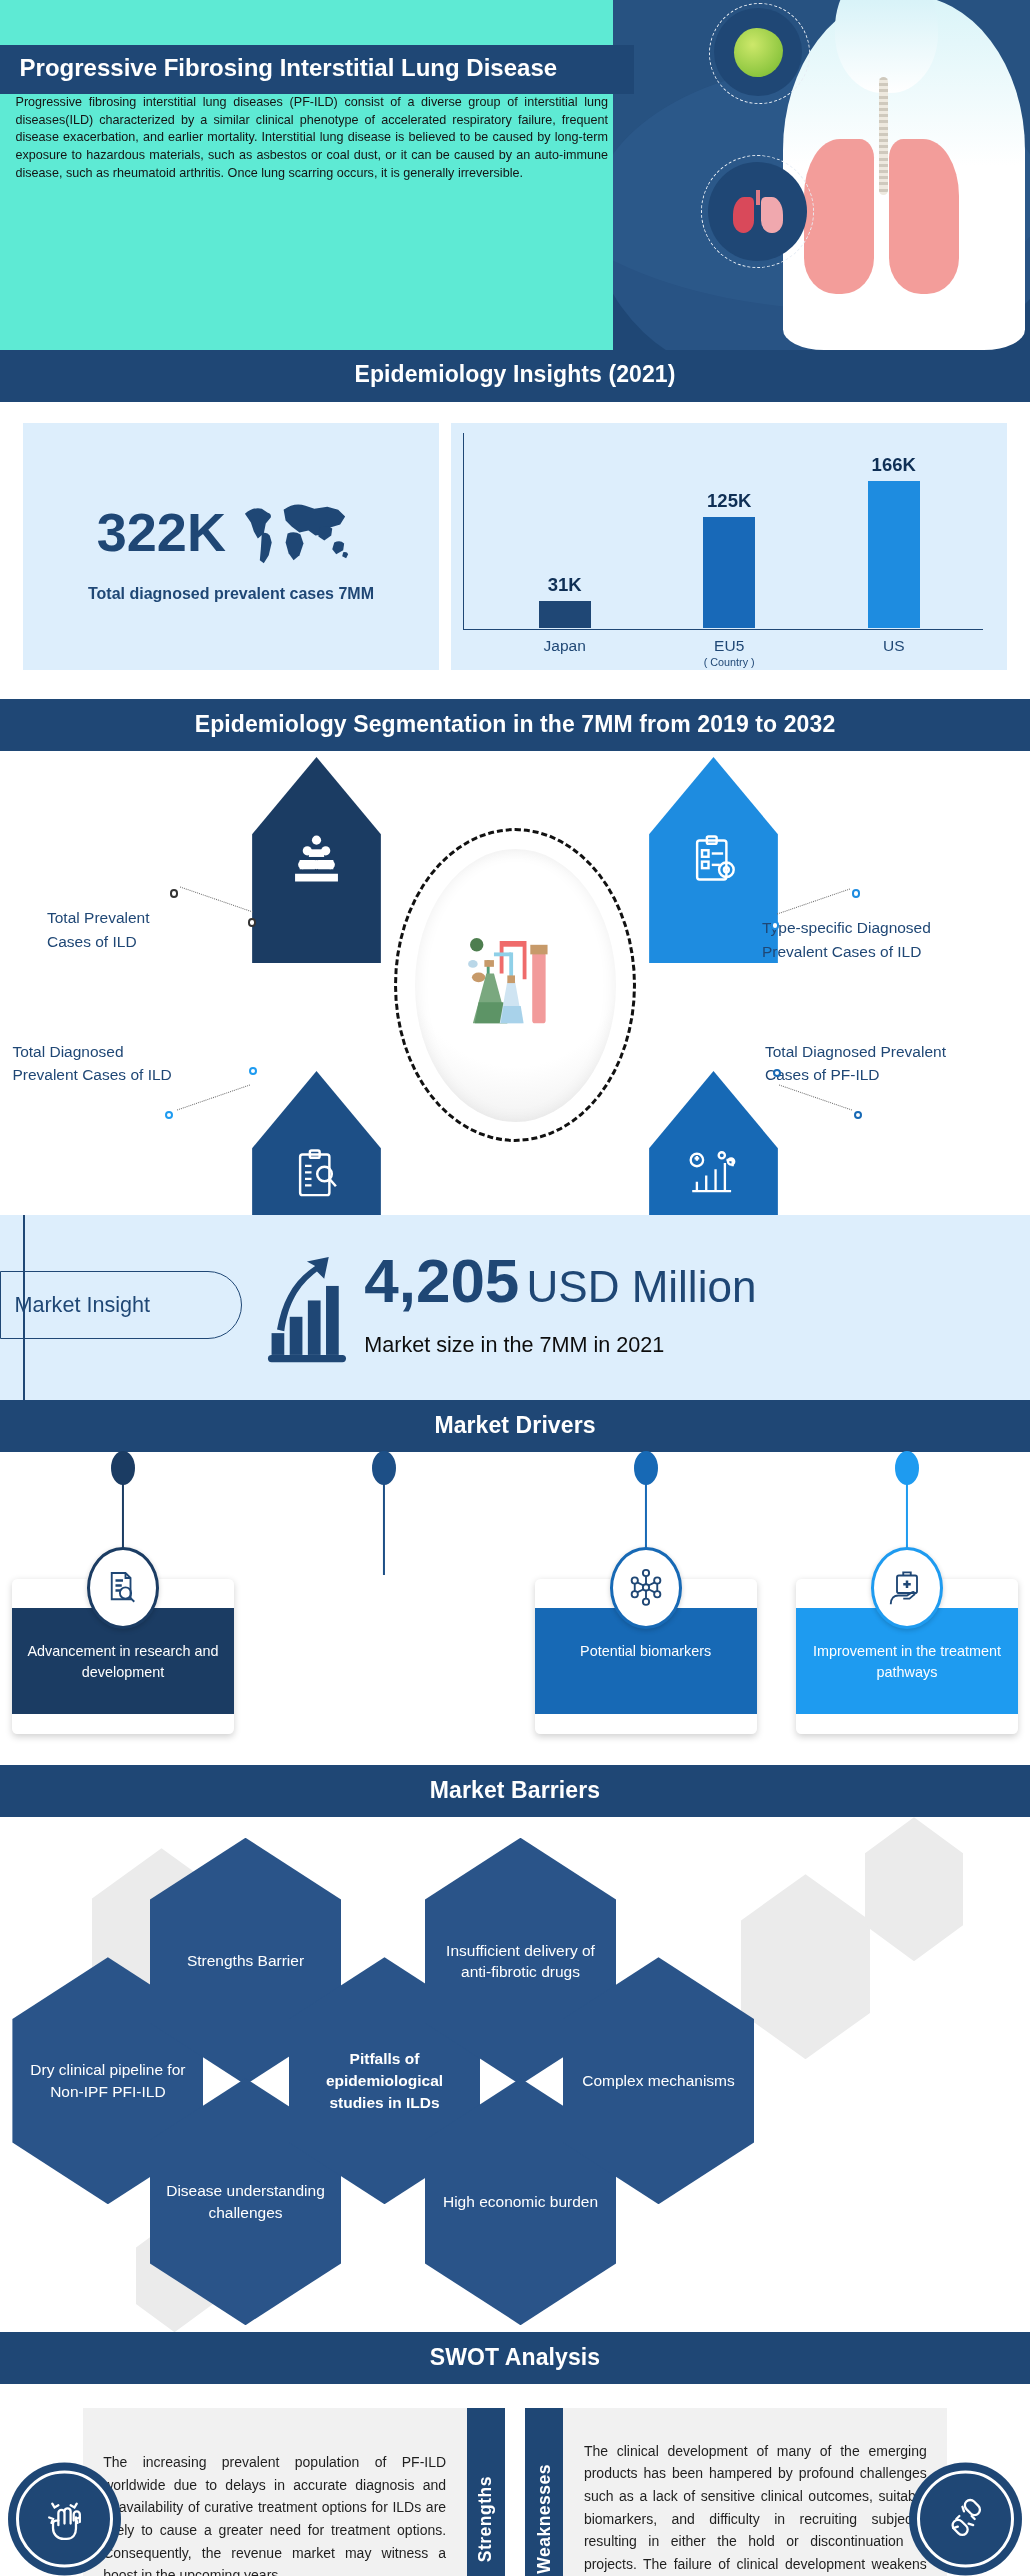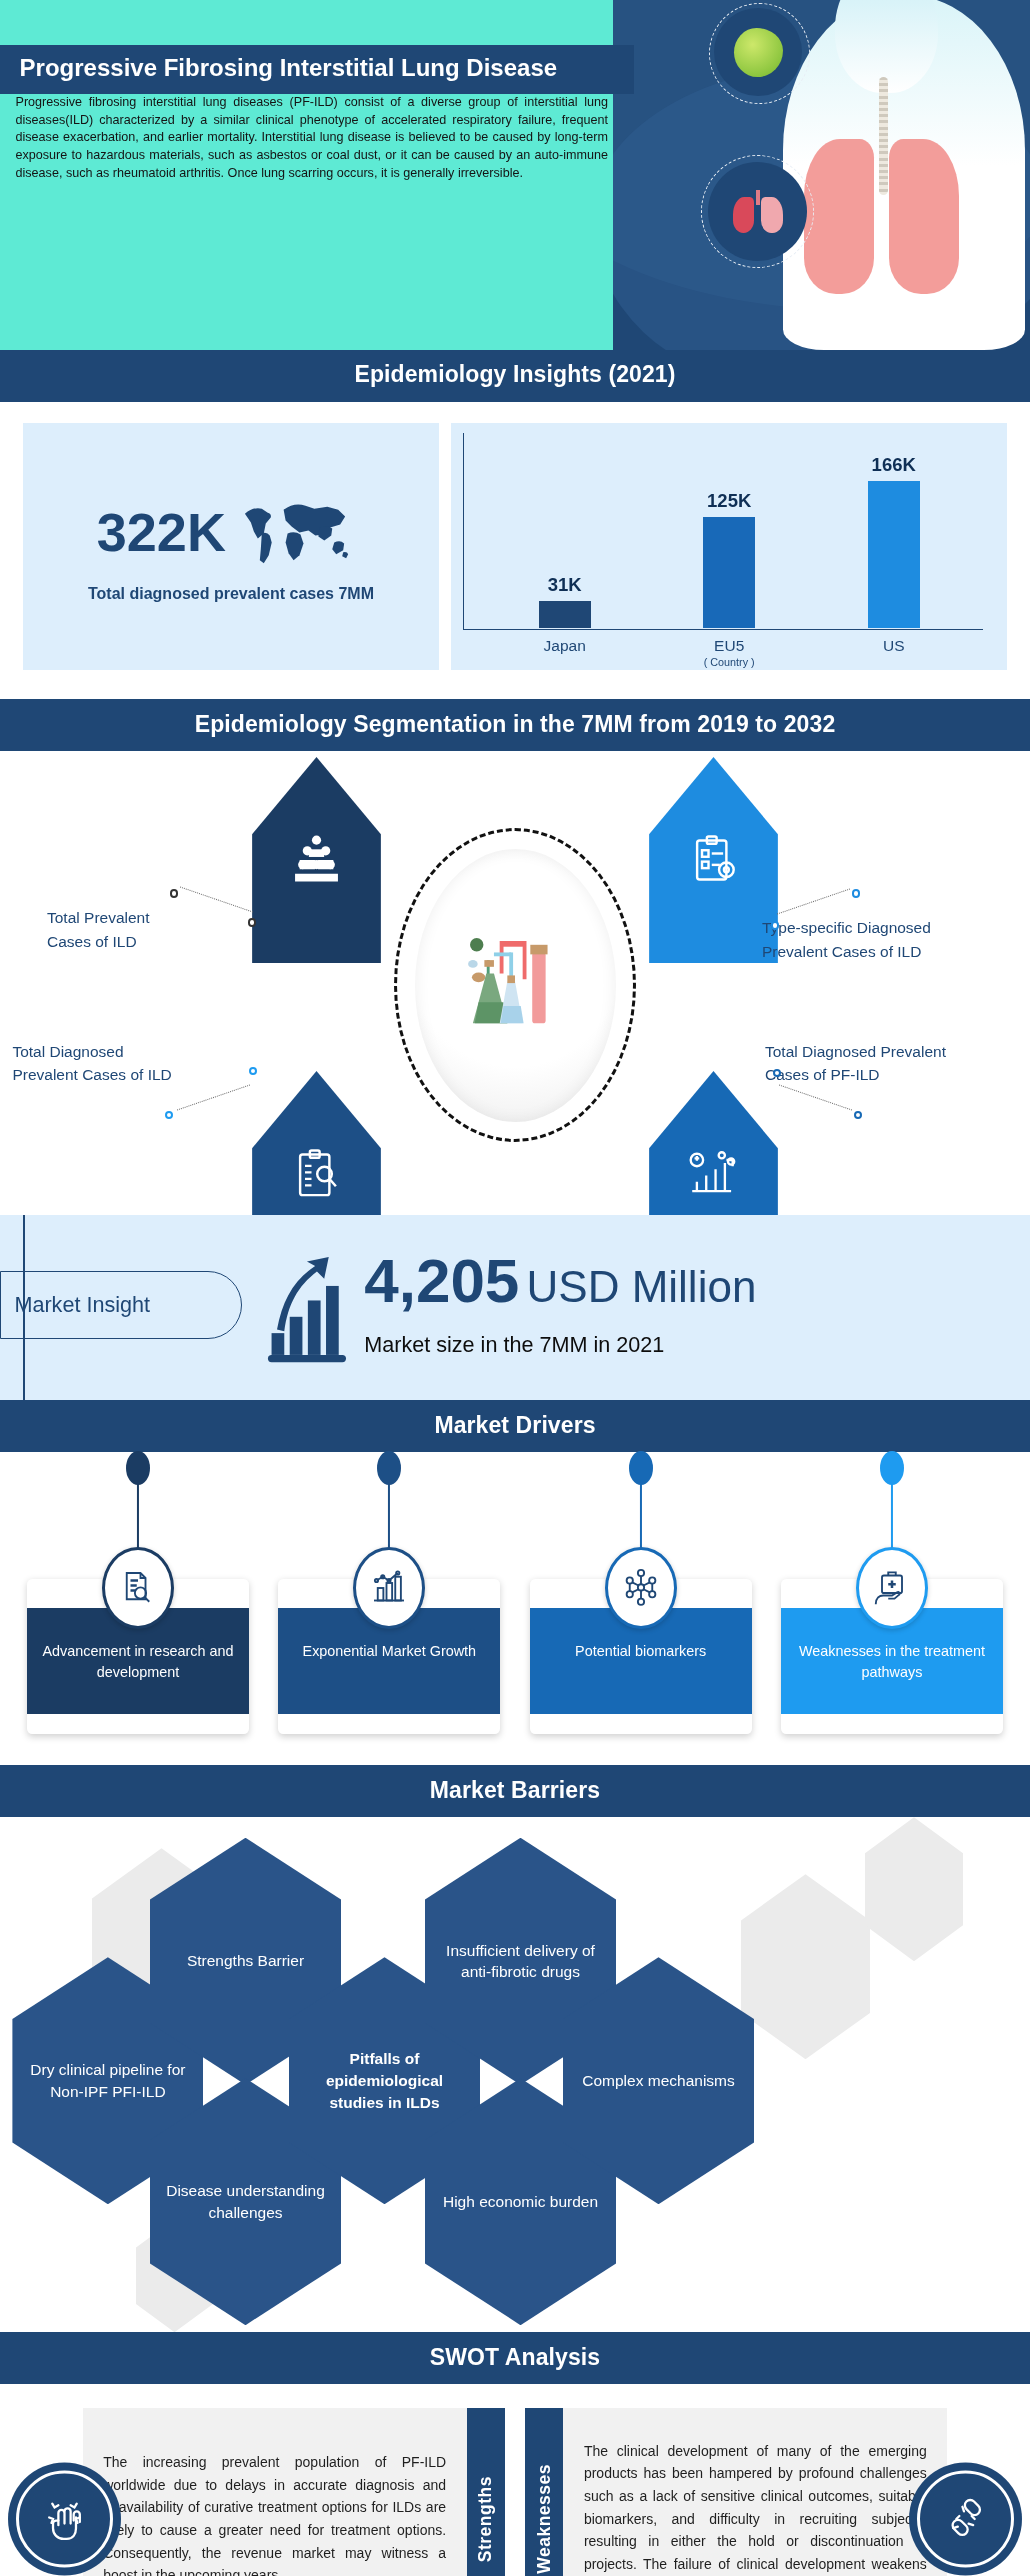--- a/index.html
+++ b/index.html
@@ -148,21 +148,21 @@
     width:242px; height:68px; border:1.5px solid #1f4775;
     border-radius:0 34px 34px 0; display:flex; align-items:center;
     font-size:21.6px; color:#1f4775; padding-left:13.4px;
   }
   .mi-fig { display:flex; align-items:center; gap:6.2px; }
   .mi-num { font-size:62px; font-weight:700; color:#1f4775; line-height:.95; }
   .mi-unit { font-size:44px; color:#1f4775; margin-left:7.2px; }
   .mi-sub { font-size:21.6px; color:#0d0d0d; margin-top:20px; }
 
   
-  .drivers { display:flex; justify-content:space-between; padding:36px 27px 31px; gap:12px; }
+  .drivers { display:flex; justify-content:space-between; padding:36px 12px 31px; gap:12px; }
   .driver { position:relative; width:222px; }
   .pin-stem { position:absolute; left:50%; top:-31px; width:2.1px; height:118px; background:#1f4775; transform:translateX(-50%); }
   .pin-head { position:absolute; left:50%; top:-37px; width:24px; height:34px; border-radius:50%; transform:translateX(-50%); }
   .driver-card {
     margin-top:91px; background:#fff; box-shadow:0 2.1px 7.2px rgba(0,0,0,.18);
     height:155px; border-radius:5.2px; position:relative;
   }
   .driver-fill { position:absolute; left:0; right:0; top:29px; bottom:20.6px; }
   .driver-txt {
     position:absolute; left:0; right:0; top:62px; color:#fff;
@@ -461,39 +461,20 @@
                 <path d="M43 47l7 7"></path>
               </g>
             </svg>
           </div>
           <div class="driver-txt">Advancement in research and development</div>
         </div>
       </div>
       <div class="driver">
         <div class="pin-stem" style="background:#1d4f86"></div>
         <div class="pin-head" style="background:#1d4f86"></div>
-        <div class="driver-card">
-          <div class="driver-fill" style="background:#1d4f86"></div>
-          <div class="driver-circ" style="border-color:#1d4f86">
-            <svg width="40" height="40" viewBox="0 0 64 64">
-              <g fill="none" stroke="#1f4775" stroke-width="3">
-                <path d="M8 52h48"></path>
-                <rect x="14" y="32" width="9" height="20"></rect>
-                <rect x="28" y="24" width="9" height="28"></rect>
-                <rect x="42" y="14" width="9" height="38"></rect>
-                <path d="M12 20l10-6 10 6 14-12"></path>
-                <circle cx="12" cy="20" r="2.6"></circle>
-                <circle cx="22" cy="14" r="2.6"></circle>
-                <circle cx="32" cy="20" r="2.6"></circle>
-                <circle cx="46" cy="8" r="2.6"></circle>
-              </g>
-            </svg>
-          </div>
-          <div class="driver-txt">Exponential Market Growth</div>
-        </div>
       </div>
       <div class="driver">
         <div class="pin-stem" style="background:#1769b5"></div>
         <div class="pin-head" style="background:#1769b5"></div>
         <div class="driver-card">
           <div class="driver-fill" style="background:#1769b5"></div>
           <div class="driver-circ" style="border-color:#1769b5">
             <svg width="40" height="40" viewBox="0 0 64 64">
               <g fill="none" stroke="#1f4775" stroke-width="3">
                 <circle cx="32" cy="8" r="5"></circle>
@@ -518,21 +499,21 @@
           <div class="driver-circ" style="border-color:#1e9bf0">
             <svg width="40" height="40" viewBox="0 0 64 64">
               <g fill="none" stroke="#1f4775" stroke-width="3">
                 <rect x="16" y="12" width="32" height="28" rx="3"></rect>
                 <path d="M26 12V7h12v5"></path>
                 <path d="M32 20v12M26 26h12" stroke-width="4"></path>
                 <path d="M6 58c0-10 6-14 12-14h14l8-5c3-2 6 2 3 4l-7 6h-10"></path>
               </g>
             </svg>
           </div>
-          <div class="driver-txt">Weaknesses in the treatment pathways</div>
+          <div class="driver-txt">Improvement in the treatment pathways</div>
         </div>
       </div>
     </section>
 
   <div class="banner">Market Barriers</div>
   <section class="barriers">
     <div class="hex ghost" style="left:92px;  top:31px;  width:139px; height:201px;"></div>
     <div class="hex ghost" style="left:136px;  top:402px; width:77px; height:113px;"></div>
     <div class="hex ghost" style="right:160px; top:57px; width:129px; height:185px;"></div>
     <div class="hex ghost" style="right:67px; top:0px;   width:98px; height:144px;"></div>

